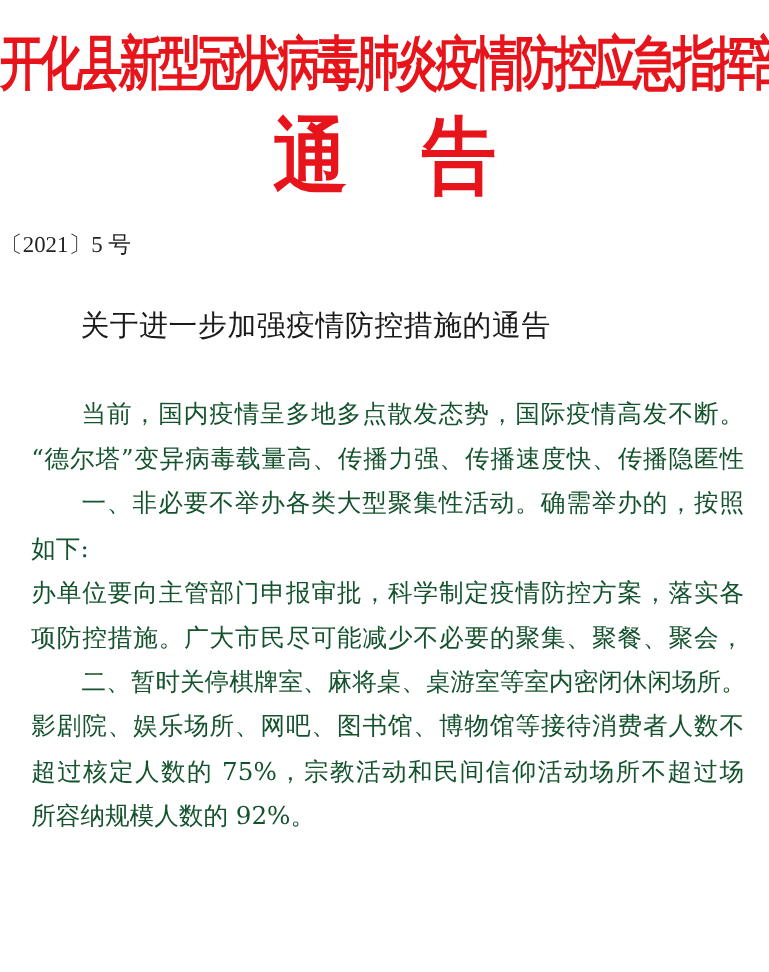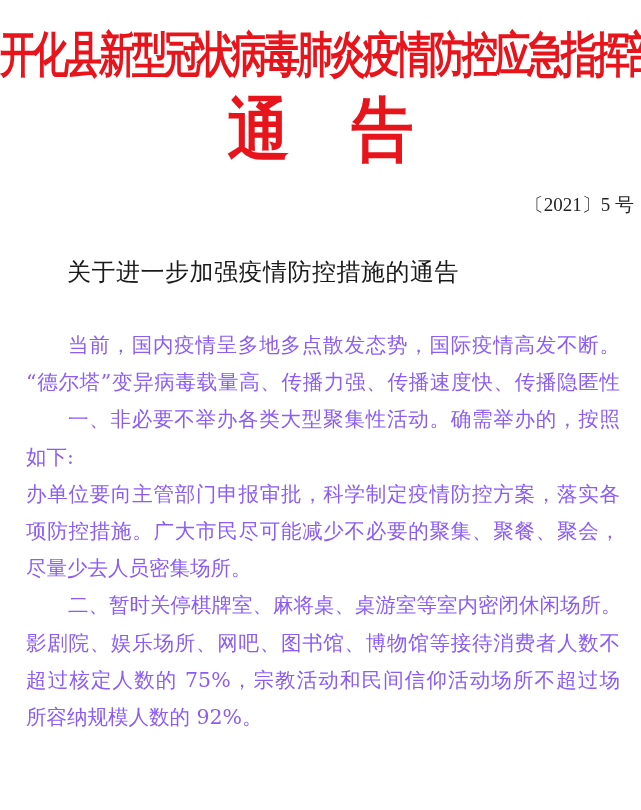--- a/index.html
+++ b/index.html
@@ -23,33 +23,33 @@
     text-align: center; color: #e8141b;
     font-family: "DejaVu Serif", "Liberation Serif", serif;
     font-weight: bold; font-size: 62px; line-height: 80px;
     letter-spacing: 0;
     transform: scaleY(1.1); transform-origin: top center;
   }
   .doc-type span { display: inline-block; }
   .doc-type .gap { width: 62px; }
   .doc-number {
     position: absolute; left: 0; top: 192px; width: 634px;
-    text-align: right; color: #222;
+    text-align: left; color: #222;
     font-family: "Liberation Serif", "DejaVu Serif", serif;
     font-size: 19px; line-height: 26px;
   }
   .subject-title {
     position: absolute; left: 0; top: 255px; width: 526px;
     text-align: center; color: #1a1a1a;
     font-family: Liberation Serif, serif;
     font-size: 24px; line-height: 34px; letter-spacing: 0.5px;
   }
   .body-text {
     position: absolute; left: 26px; top: 327px; width: 594px;
-    color: #8b5cf6;
+    color: #14532d;
     font-family: "DejaVu Serif", "Liberation Serif", serif;
     font-size: 20.5px; line-height: 37.2px;
   }
   .line {
     display: block; white-space: nowrap; text-align: justify;
     text-align-last: justify; height: 37.2px;
   }
   .line.last { text-align-last: left; }
   .line.indent { padding-left: 42px; }
 </style>
@@ -66,18 +66,17 @@
 
 <div class="subject-title">关于进一步加强疫情防控措施的通告</div>
 
 <div class="body-text">
   <span class="line indent">当前，国内疫情呈多地多点散发态势，国际疫情高发不断。</span>
   <span class="line">“德尔塔”变异病毒载量高、传播力强、传播速度快、传播隐匿性</span>
   <span class="line indent">一、非必要不举办各类大型聚集性活动。确需举办的，按照</span>
   <span class="line last">如下:</span>
   <span class="line">办单位要向主管部门申报审批，科学制定疫情防控方案，落实各</span>
   <span class="line">项防控措施。广大市民尽可能减少不必要的聚集、聚餐、聚会，</span>
-  <span class="line last">尽量少去人员密集场所。</span>
   <span class="line indent">二、暂时关停棋牌室、麻将桌、桌游室等室内密闭休闲场所。</span>
   <span class="line">影剧院、娱乐场所、网吧、图书馆、博物馆等接待消费者人数不</span>
   <span class="line">超过核定人数的 75%，宗教活动和民间信仰活动场所不超过场</span>
   <span class="line last">所容纳规模人数的 92%。</span>
 </div>
 
 </body></html>

